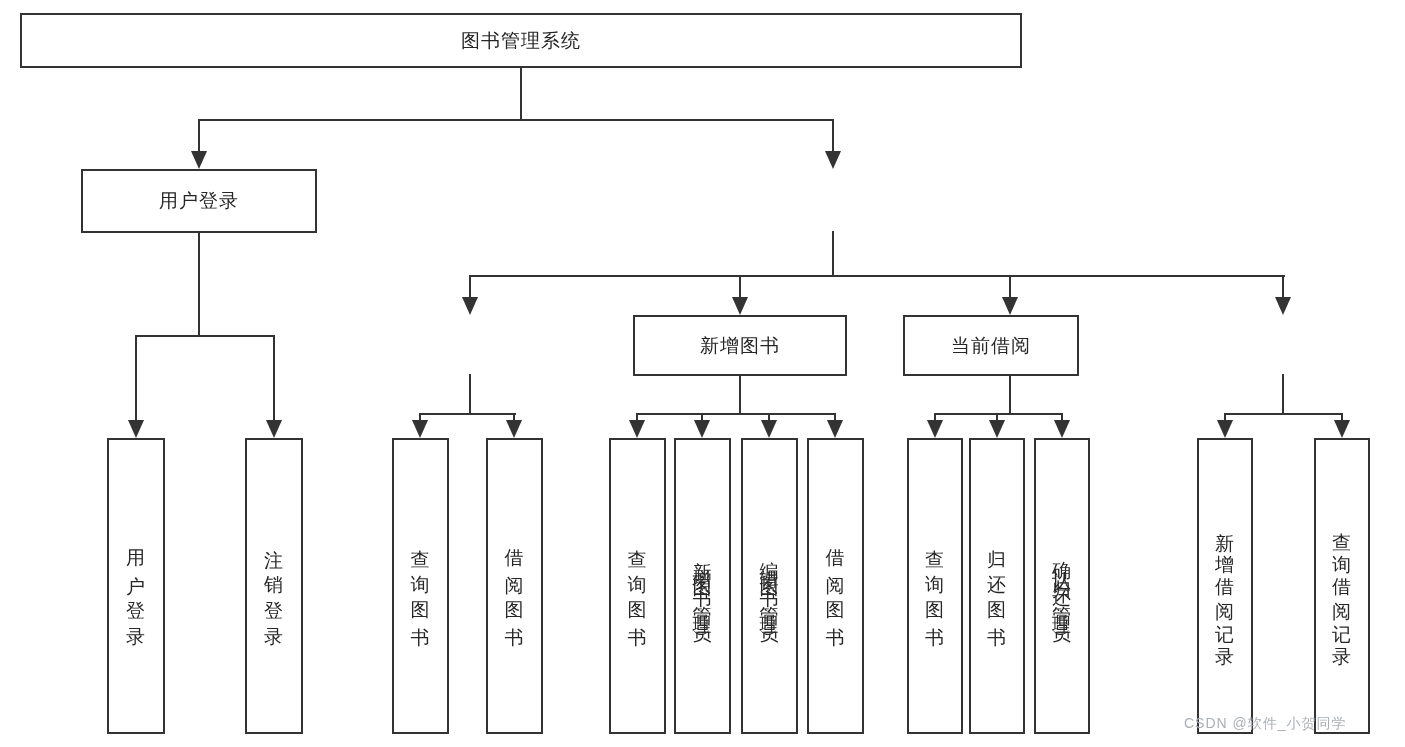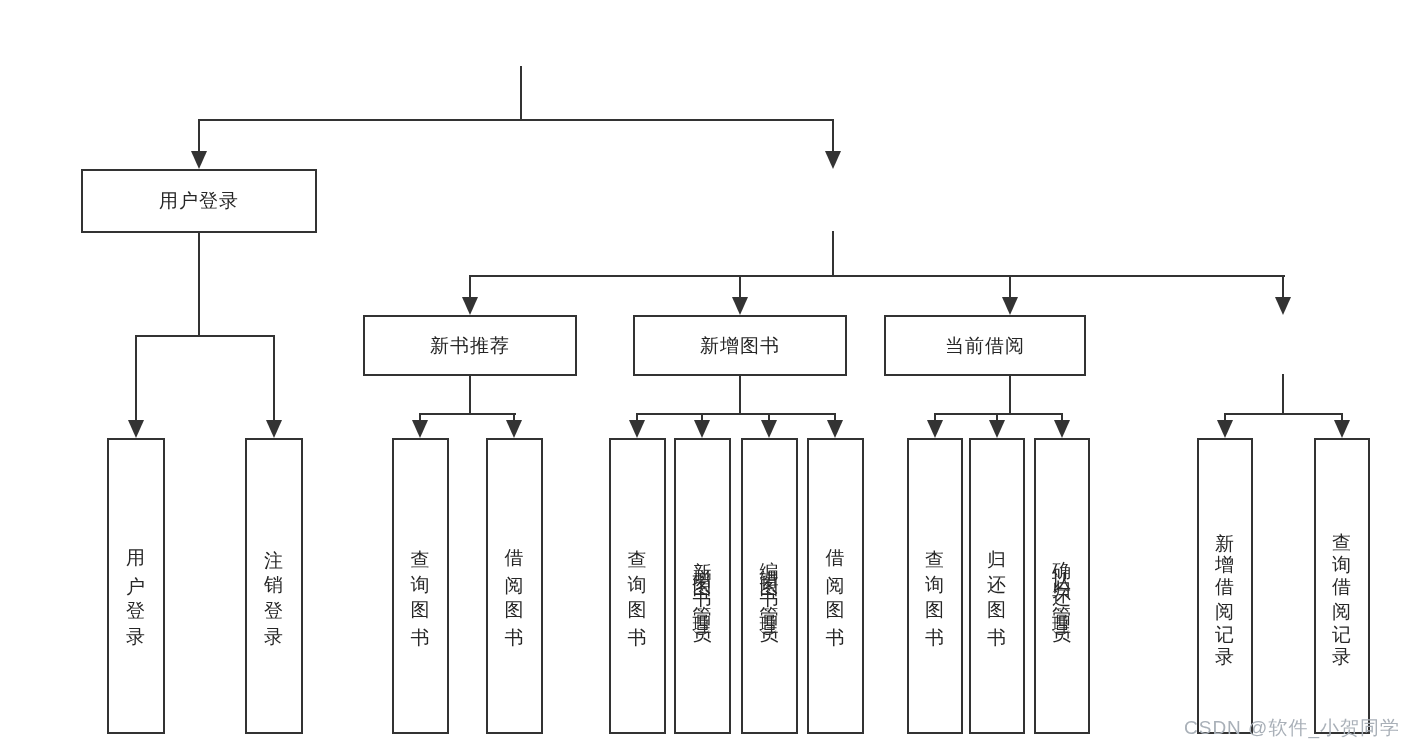--- a/index.html
+++ b/index.html
@@ -45,38 +45,38 @@
     position:absolute;
     width:0;height:0;
     border-left:8px solid transparent;
     border-right:8px solid transparent;
     border-top:18px solid var(--line);
   }
   .watermark{
     position:absolute;
     left:1184px;
     top:715px;
-    font-size:19px;
+    font-size:14px;
     color:var(--watermark);
     letter-spacing:1px;
     z-index:5;
     white-space:nowrap;
   }
 </style>
 </head>
 <body>
 
 <div class="stage">
 
+  <div class="node" style="left:20px;top:13px;width:1002px;height:55px">图书管理系统</div>
 
   <div class="node" style="left:81px;top:169px;width:236px;height:64px">用户登录</div>
 
-  <div class="node" style="left:363px;top:315px;width:214px;height:61px">新书推荐</div>
   <div class="node" style="left:633px;top:315px;width:214px;height:61px">新增图书</div>
-  <div class="node" style="left:884px;top:315px;width:202px;height:61px">当前借阅</div>
+  <div class="node" style="left:903px;top:315px;width:176px;height:61px">当前借阅</div>
 
   <div class="node leaf" style="left:107px;top:438px;width:58px;height:296px">
     <span class="vtext" style="letter-spacing: 26px;">用户登录</span>
   </div>
   <div class="node leaf" style="left:245px;top:438px;width:58px;height:296px">
     <span class="vtext" style="letter-spacing: 26px;">注销登录</span>
   </div>
 
   <div class="node leaf" style="left:392px;top:438px;width:57px;height:296px">
     <span class="vtext" style="letter-spacing: 26px;">查询图书</span>

